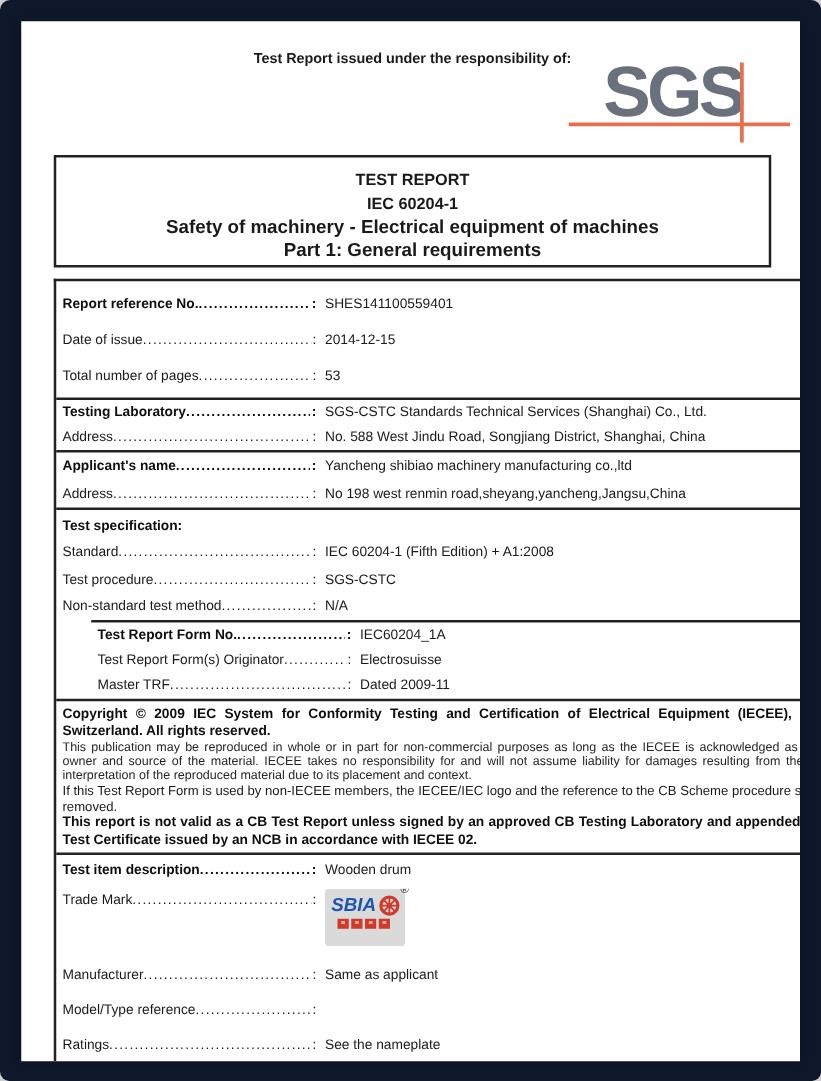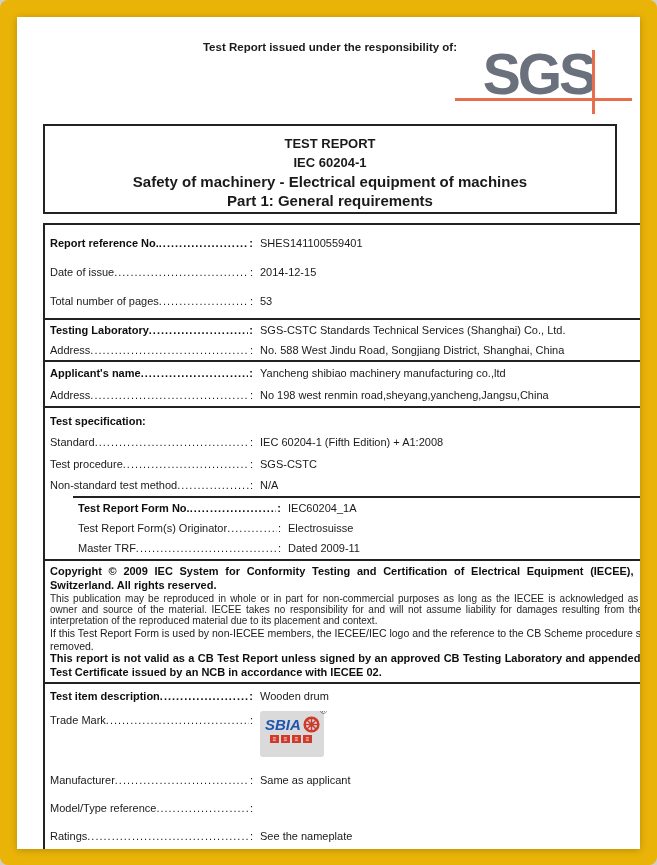--- a/index.html
+++ b/index.html
@@ -1,17 +1,17 @@
 <!DOCTYPE html>
 <html><head>
 <meta charset="utf-8">
 <style>
   html,body{margin:0;padding:0;}
   body{font-family:"Liberation Sans", sans-serif; background:#cfcfcf;}
-  .stage{position:relative;width:657px;height:865px;background:#eab308;border-radius:8px;overflow:hidden;margin:0 auto;}
+  .stage{position:relative;width:657px;height:865px;background:#0f172a;border-radius:8px;overflow:hidden;margin:0 auto;}
   .paper{position:absolute;left:17px;top:17px;width:623px;height:832px;background:#ffffff;box-shadow:0 1px 7px rgba(0,0,0,.22);overflow:hidden;}
 
   
   .resp-line{position:absolute;left:26px;top:24px;width:574px;text-align:center;font-size:11.5px;font-weight:bold;color:#1a1a1a;}
   .sgs-letters{position:absolute;top:29px;right:46px;font-size:57px;line-height:1;font-weight:bold;letter-spacing:-3px;color:#6a717c;}
   .sgs-hline{position:absolute;top:81px;left:438px;width:177px;height:2.5px;background:#e86f4e;}
   .sgs-vline{position:absolute;top:33px;left:575px;width:2.5px;height:64px;background:#e86f4e;}
 
   
   .title-box{position:absolute;left:26px;top:107px;width:574px;height:90px;border:2px solid #222;box-sizing:border-box;text-align:center;padding-top:8px;color:#1a1a1a;}

